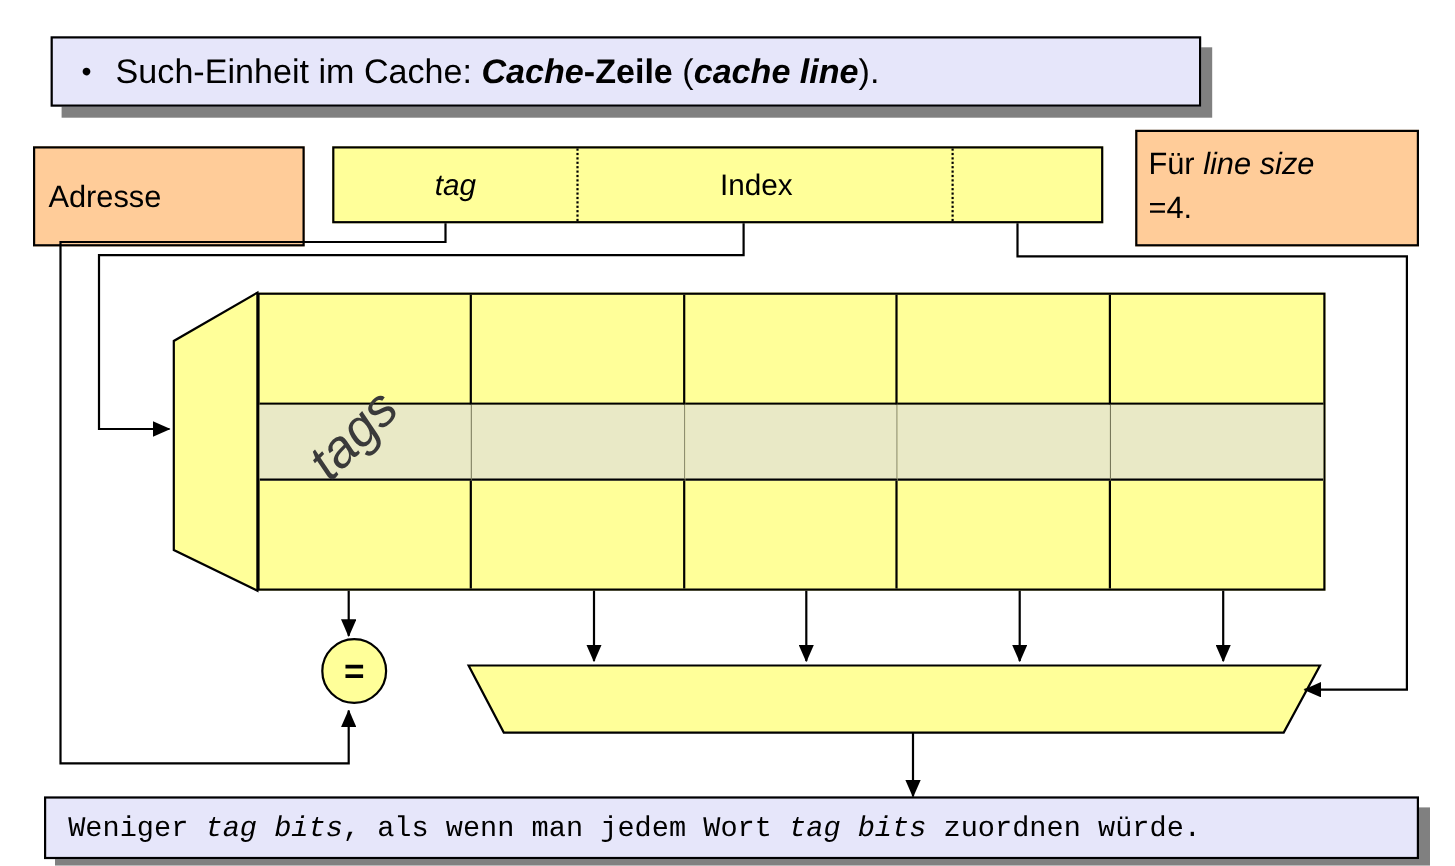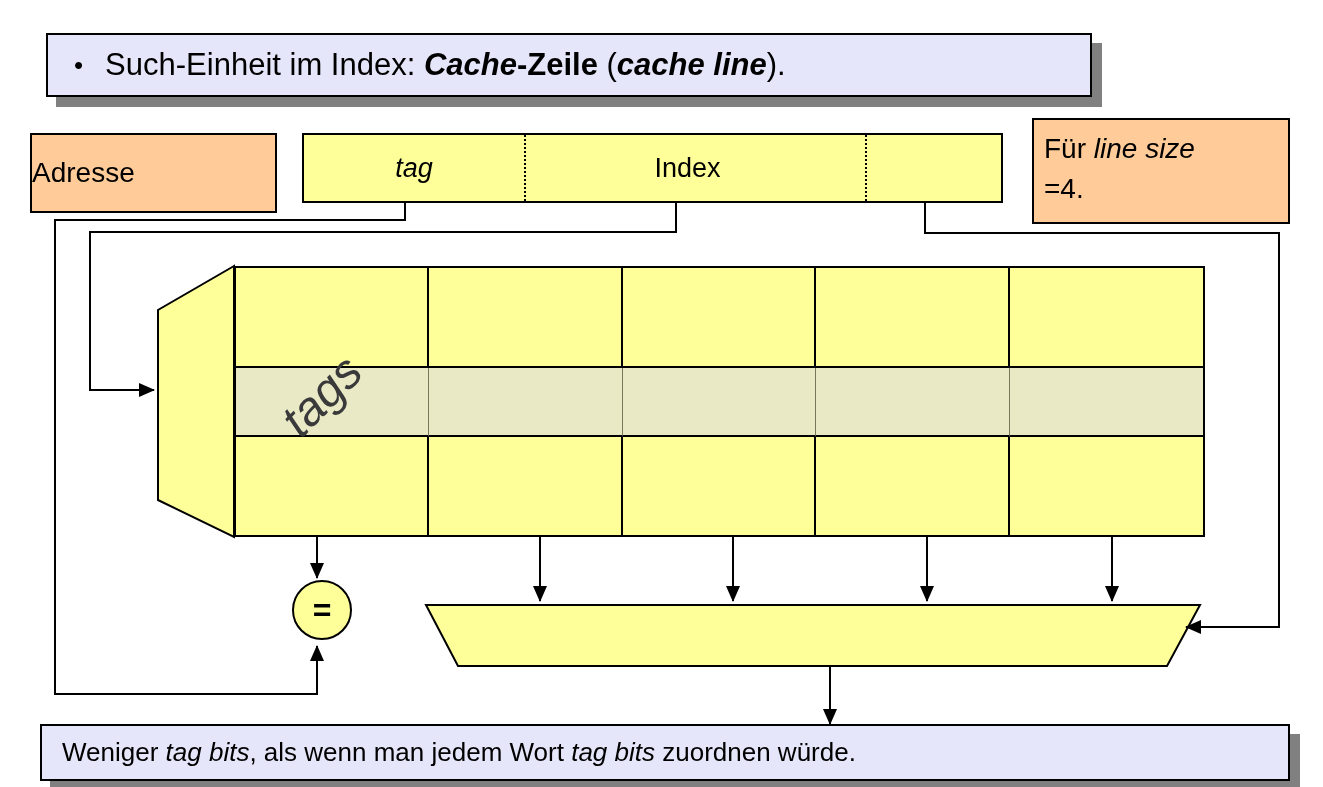--- a/index.html
+++ b/index.html
@@ -15,23 +15,23 @@
   .title-box{
     position:absolute;left:46px;top:33px;width:1046px;height:64px;
     background:#E6E6FA;border:2px solid #000;box-shadow:10px 10px 0 #808080;
     display:flex;align-items:center;font-size:31px;box-sizing:border-box;
     padding-left:26px;white-space:nowrap;
   }
   .title-box .bullet{font-size:26px;margin-right:22px;}
 
   
   .adresse-box{
-    position:absolute;left:30px;top:133px;width:247px;height:80px;
+    position:absolute;left:30px;top:133px;width:247px;height:91px;
     background:#FFCC99;border:2px solid #000;box-sizing:border-box;
-    display:flex;align-items:center;font-size:28px;
+    display:flex;align-items:center;padding-left:12px;font-size:28px;
   }
 
   
   .addr-bar{
     position:absolute;left:302px;top:133px;width:701px;height:70px;
     background:#FFFF99;border:2px solid #000;box-sizing:border-box;
     display:flex;
   }
   .addr-seg{display:flex;align-items:center;justify-content:center;font-size:27px;box-sizing:border-box;height:100%;margin-left:16px;}
   .seg-tag{width:202px;}
@@ -71,21 +71,21 @@
     position:absolute;left:293px;top:581px;width:58px;height:58px;z-index:5;
     display:flex;align-items:center;justify-content:center;
     font-size:32px;font-weight:bold;
   }
 
   
   .footer-box{
     position:absolute;left:40px;top:724px;width:1250px;height:57px;
     background:#E6E6FA;border:2px solid #000;box-shadow:10px 10px 0 #808080;
     box-sizing:border-box;display:flex;align-items:center;padding-left:20px;
-    font-size:26px;white-space:nowrap;
+    font-size:26px;white-space:nowrap;font-family:Liberation Mono, monospace;
   }
 
   .wires{position:absolute;left:0;top:0;width:1323px;height:787px;z-index:2;pointer-events:none;}
 </style>
 </head>
 <body>
 
 <div class="canvas">
 
   <svg class="wires" viewBox="0 0 1323 787">
@@ -112,21 +112,21 @@
     <path d="M733 537 L733 601" fill="none" stroke="#000" stroke-width="2" marker-end="url(#arr)"></path>
     <path d="M927 537 L927 601" fill="none" stroke="#000" stroke-width="2" marker-end="url(#arr)"></path>
     <path d="M1112 537 L1112 601" fill="none" stroke="#000" stroke-width="2" marker-end="url(#arr)"></path>
 
     <path d="M830 666 L830 724" fill="none" stroke="#000" stroke-width="2" marker-end="url(#arr)"></path>
   </svg>
 
   <div class="title-box">
     <span class="bullet">•</span>
     <span>
-      <span>Such-Einheit im Index: </span><span class="bi">Cache</span><span class="b">-Zeile</span><span> (</span><span class="bi">cache line</span><span>).</span>
+      <span>Such-Einheit im Cache: </span><span class="bi">Cache</span><span class="b">-Zeile</span><span> (</span><span class="bi">cache line</span><span>).</span>
     </span>
   </div>
 
   <div class="adresse-box">
     <span>Adresse</span>
   </div>
 
   <div class="addr-bar">
     <div class="addr-seg seg-tag">
       <span class="i">tag</span>

